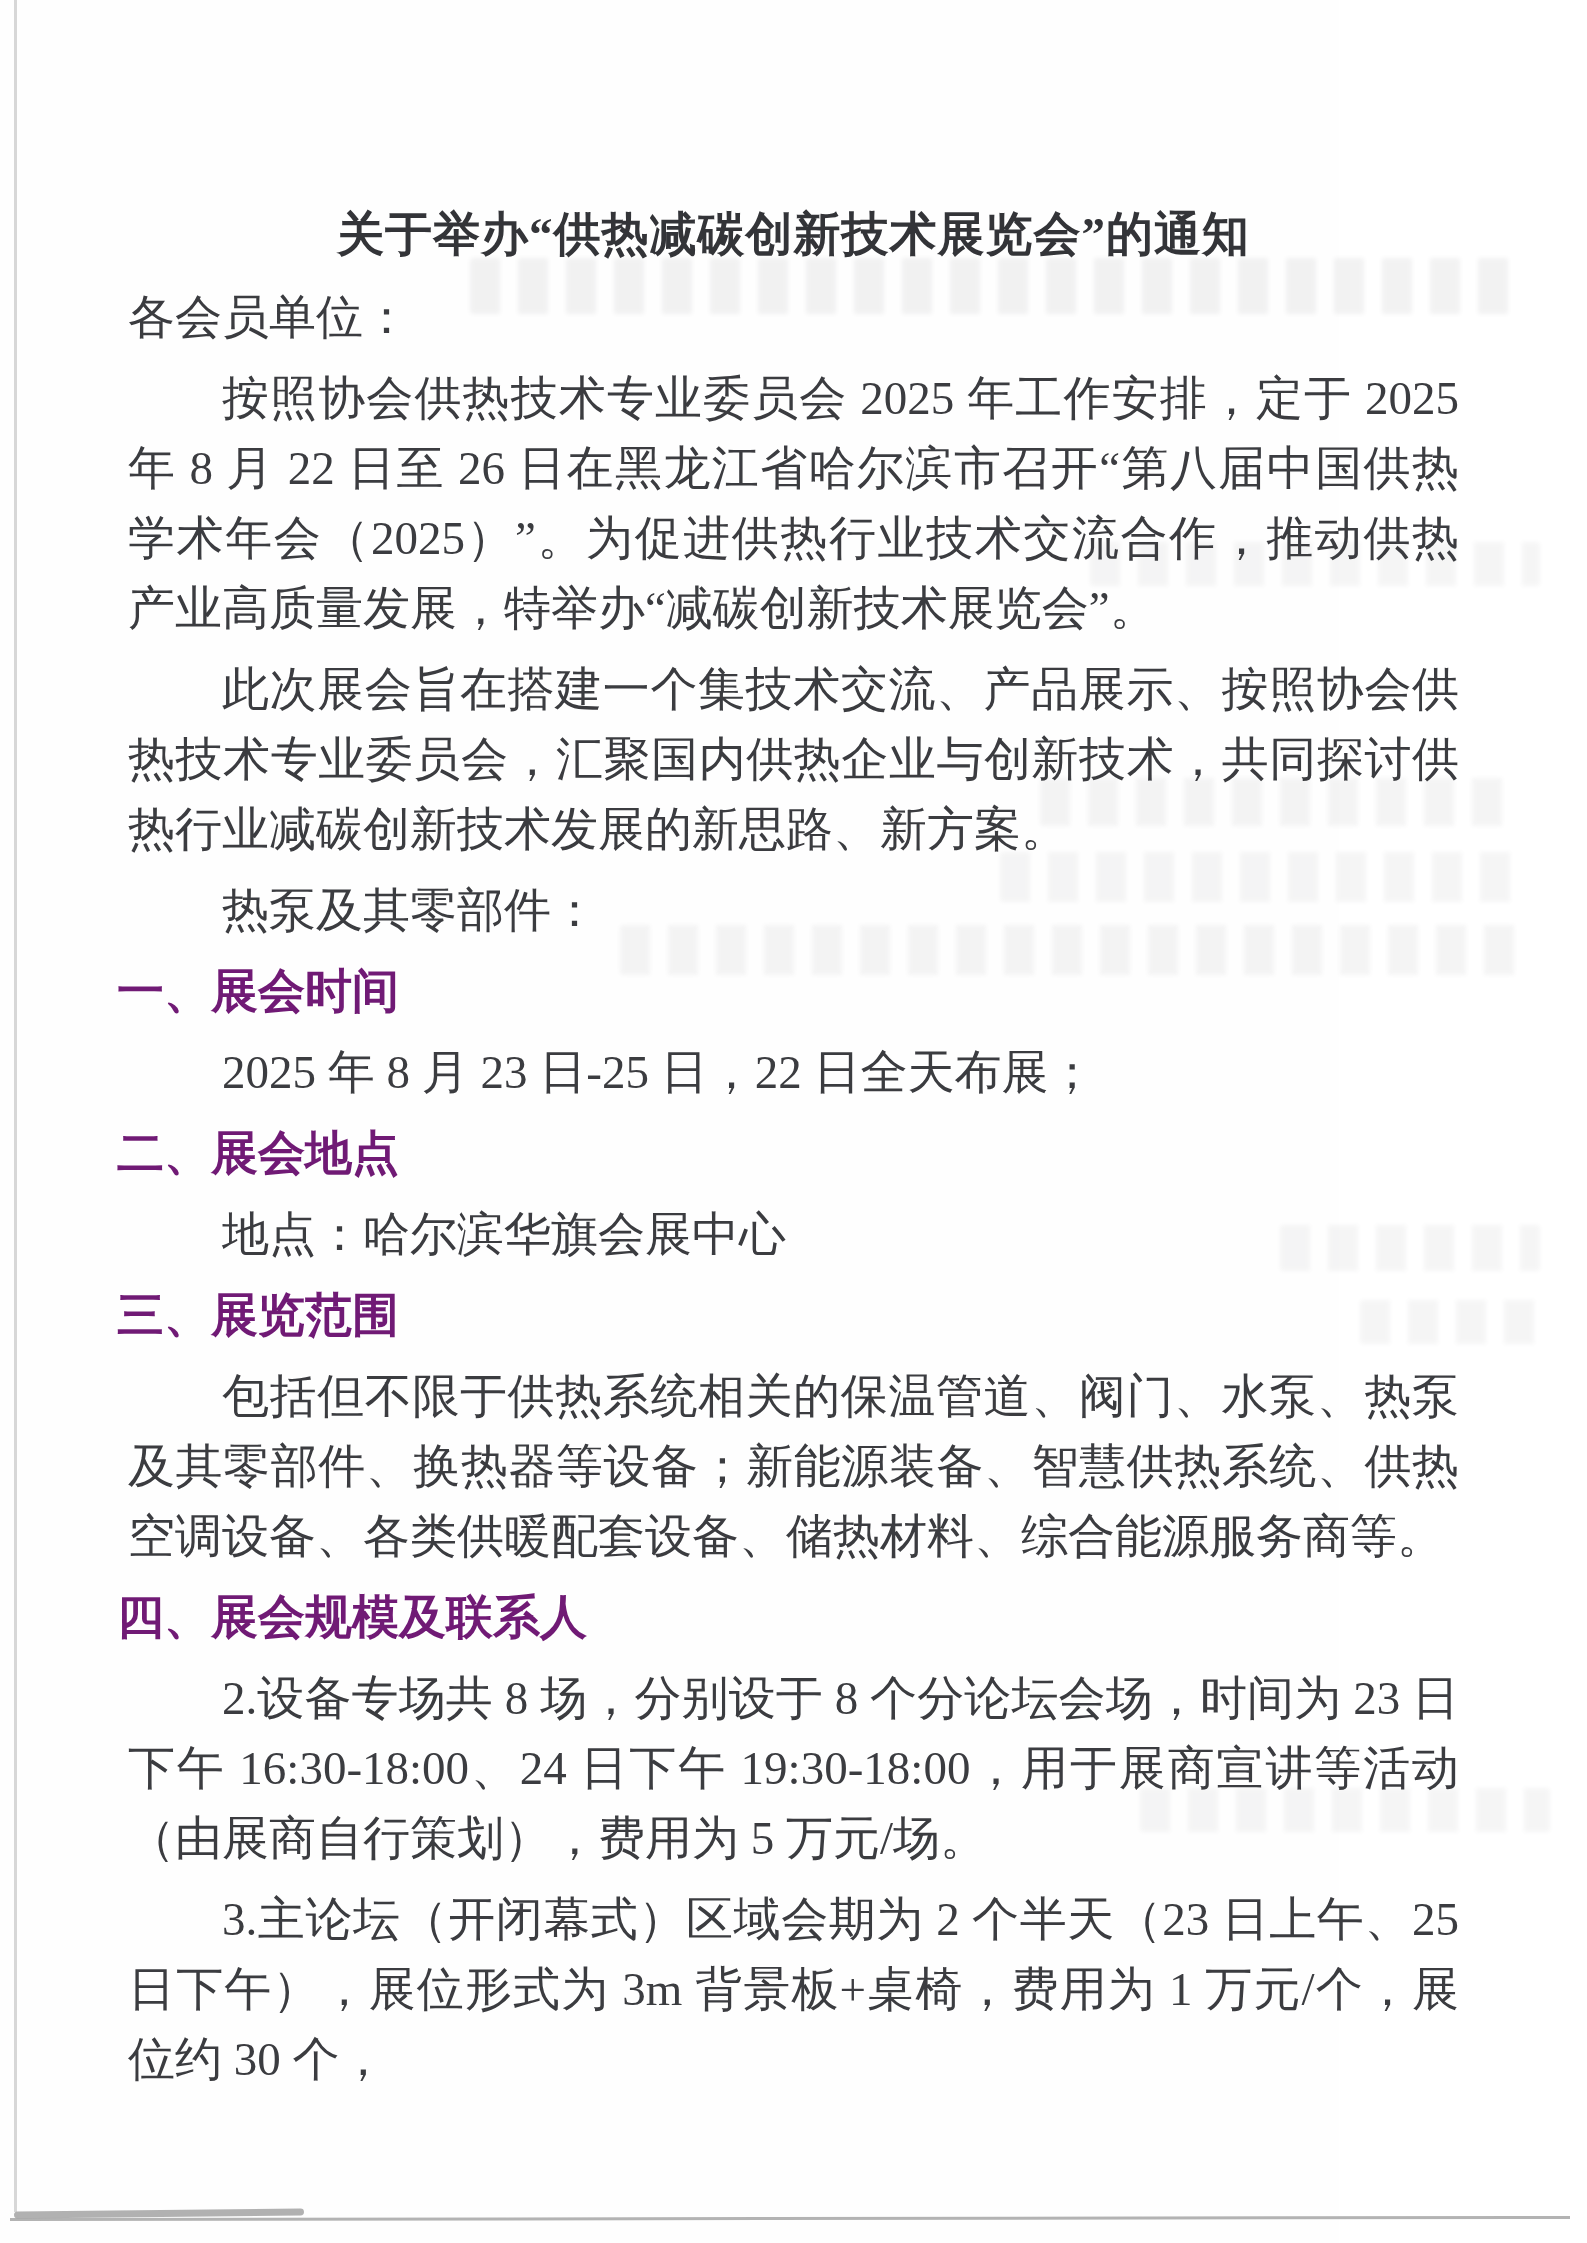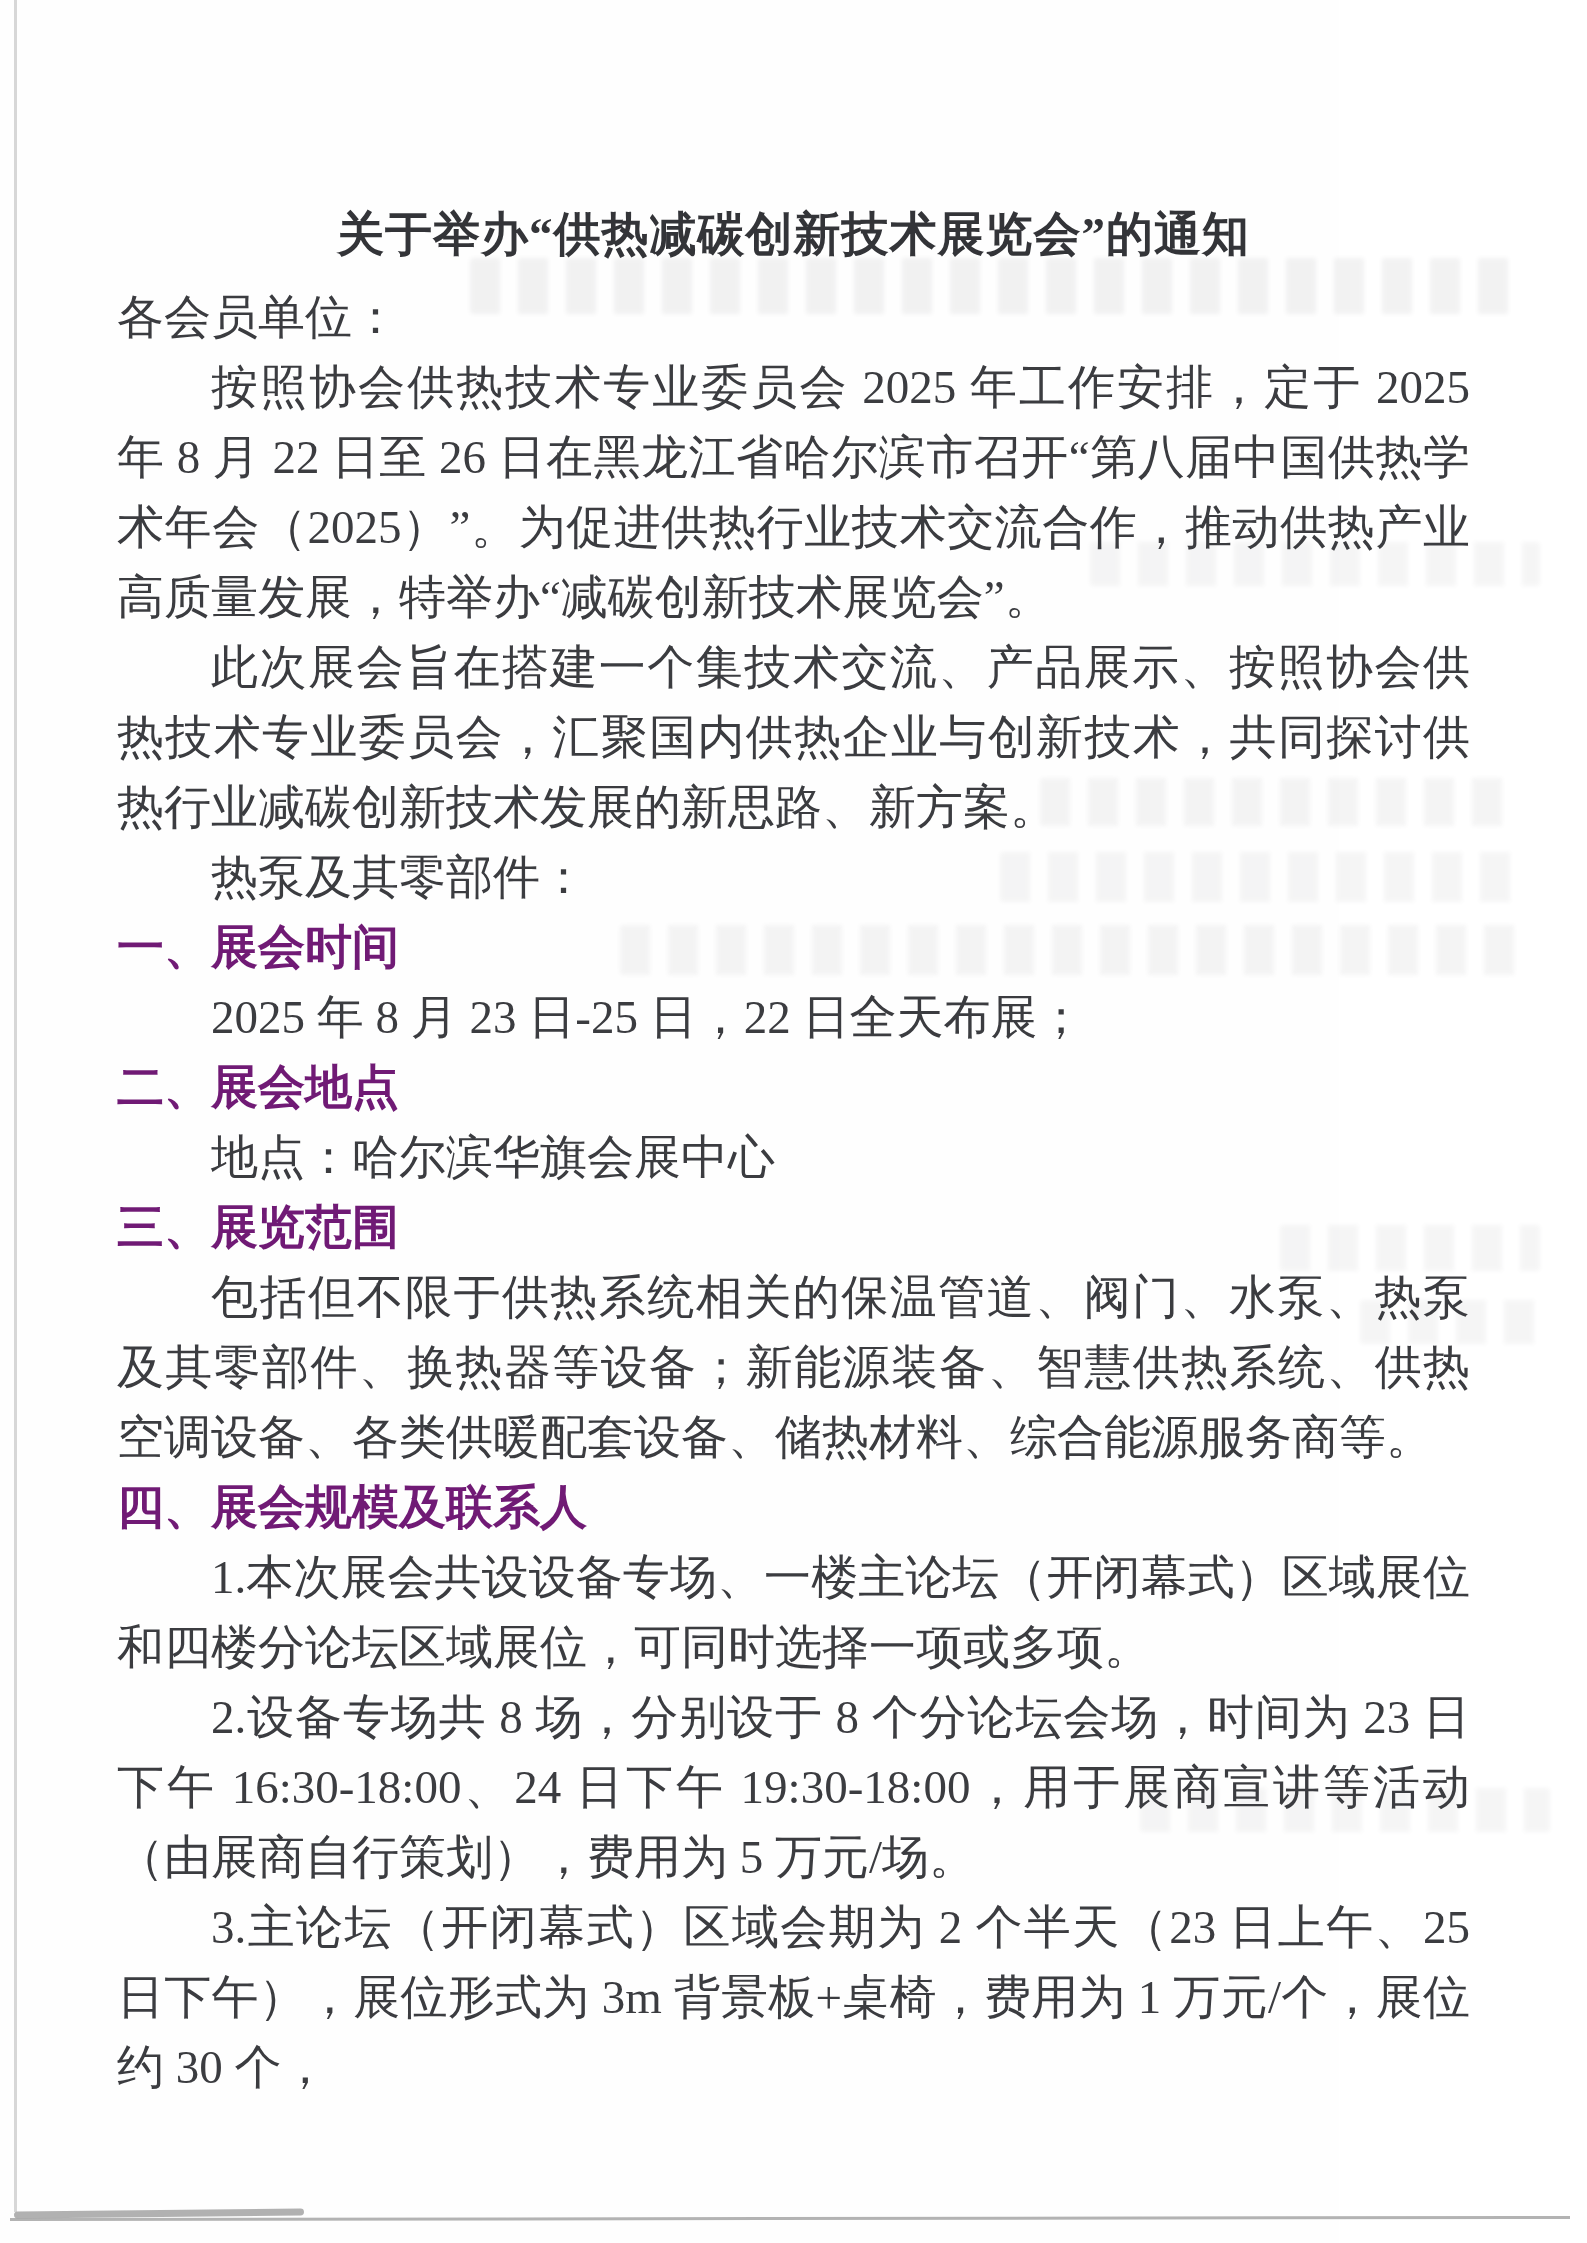--- a/index.html
+++ b/index.html
@@ -46,21 +46,21 @@
   .content {
     position:absolute; left:117px; top:198px; width:1353px;
     font-size:47px; line-height:70px;
     text-align:justify; text-justify:inter-ideograph;
   }
   .title {
     font-size:47px; font-weight:bold; color:#333438;
     text-align:center; line-height:72px; margin-bottom:12px;
     letter-spacing:1px;
   }
-  p { margin:0; }
+  p { margin:11px; }
   .indent { text-indent:2em; }
   .heading {
     font-size:47px; font-weight:bold; color:#701a75; line-height:70px;
   }
 </style>
 </head>
 <body>
 
 <div class="page">
 
@@ -89,18 +89,17 @@
     <h2 class="heading">一、展会时间</h2>
     <p class="indent">2025 年 8 月 23 日-25 日，22 日全天布展；</p>
 
     <h2 class="heading">二、展会地点</h2>
     <p class="indent">地点：哈尔滨华旗会展中心</p>
 
     <h2 class="heading">三、展览范围</h2>
     <p class="indent">包括但不限于供热系统相关的保温管道、阀门、水泵、热泵及其零部件、换热器等设备；新能源装备、智慧供热系统、供热空调设备、各类供暖配套设备、储热材料、综合能源服务商等。</p>
 
     <h2 class="heading">四、展会规模及联系人</h2>
-    <p class="indent">1.本次展会共设设备专场、一楼主论坛（开闭幕式）区域展位和四楼分论坛区域展位，可同时选择一项或多项。</p>
     <p class="indent">2.设备专场共 8 场，分别设于 8 个分论坛会场，时间为 23 日下午 16:30-18:00、24 日下午 19:30-18:00，用于展商宣讲等活动（由展商自行策划），费用为 5 万元/场。</p>
     <p class="indent">3.主论坛（开闭幕式）区域会期为 2 个半天（23 日上午、25 日下午），展位形式为 3m 背景板+桌椅，费用为 1 万元/个，展位约 30 个，</p>
   </div>
 
 </div>
 
 </body></html>

